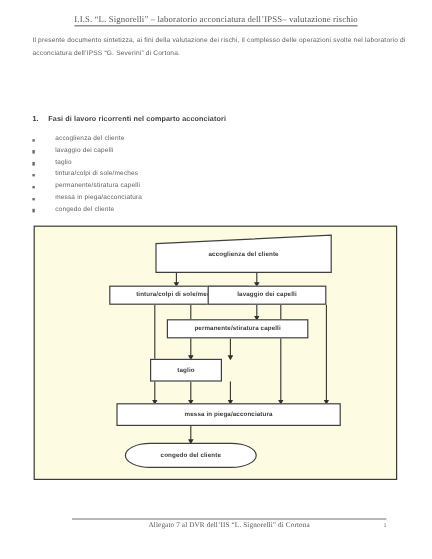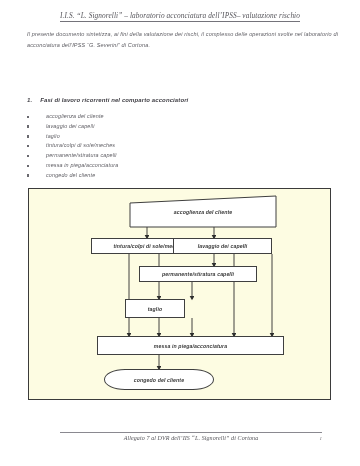--- a/index.html
+++ b/index.html
@@ -4,21 +4,21 @@
 <style>
   html,body{margin:0;padding:0;}
   body{
     width:360px;height:466px;
     background:#ffffff;
     font-family:"Liberation Sans", sans-serif;
     color:#4a4a4a;
     position:relative;
     overflow:hidden;
   }
-  .page{position:absolute;inset:0;font-style:italic;}
+  .page{position:absolute;inset:0;}
 
   
   .doc-title{
     position:absolute;left:0;right:0;top:11px;
     text-align:center;
     font-family:"Liberation Serif", serif;
     font-size:7.3px;
     color:#55545a;
     letter-spacing:.1px;
   }

